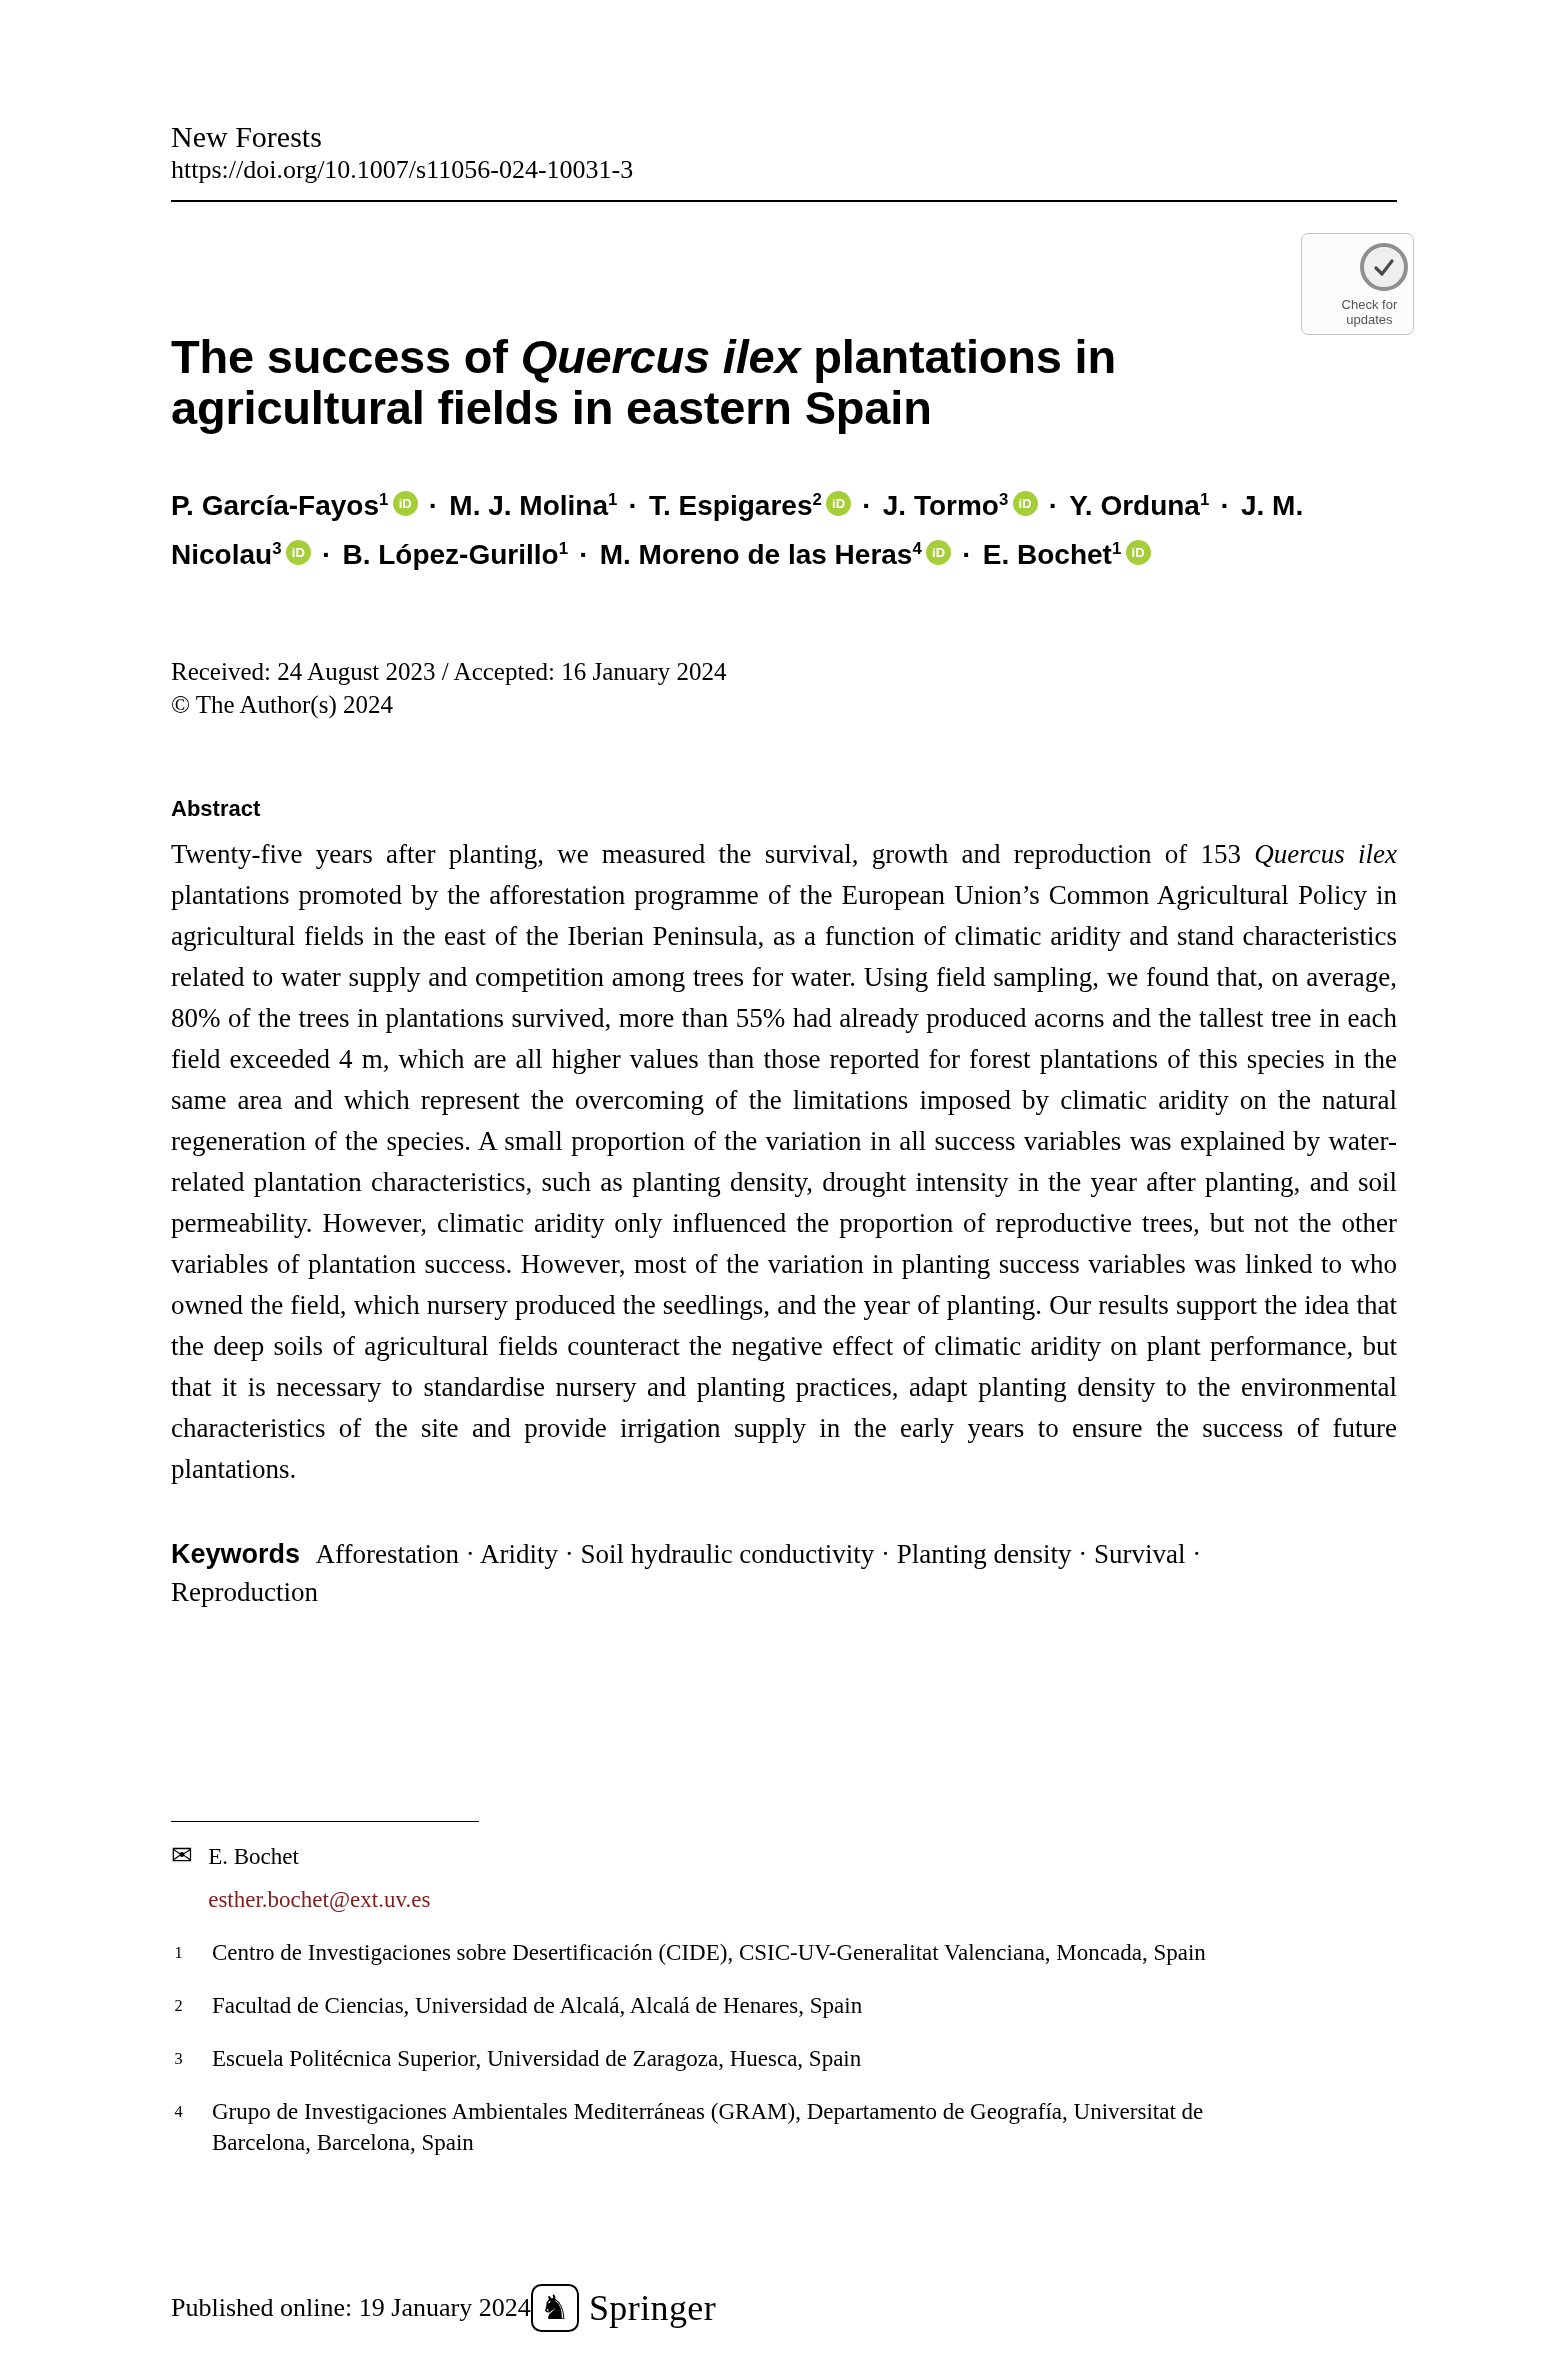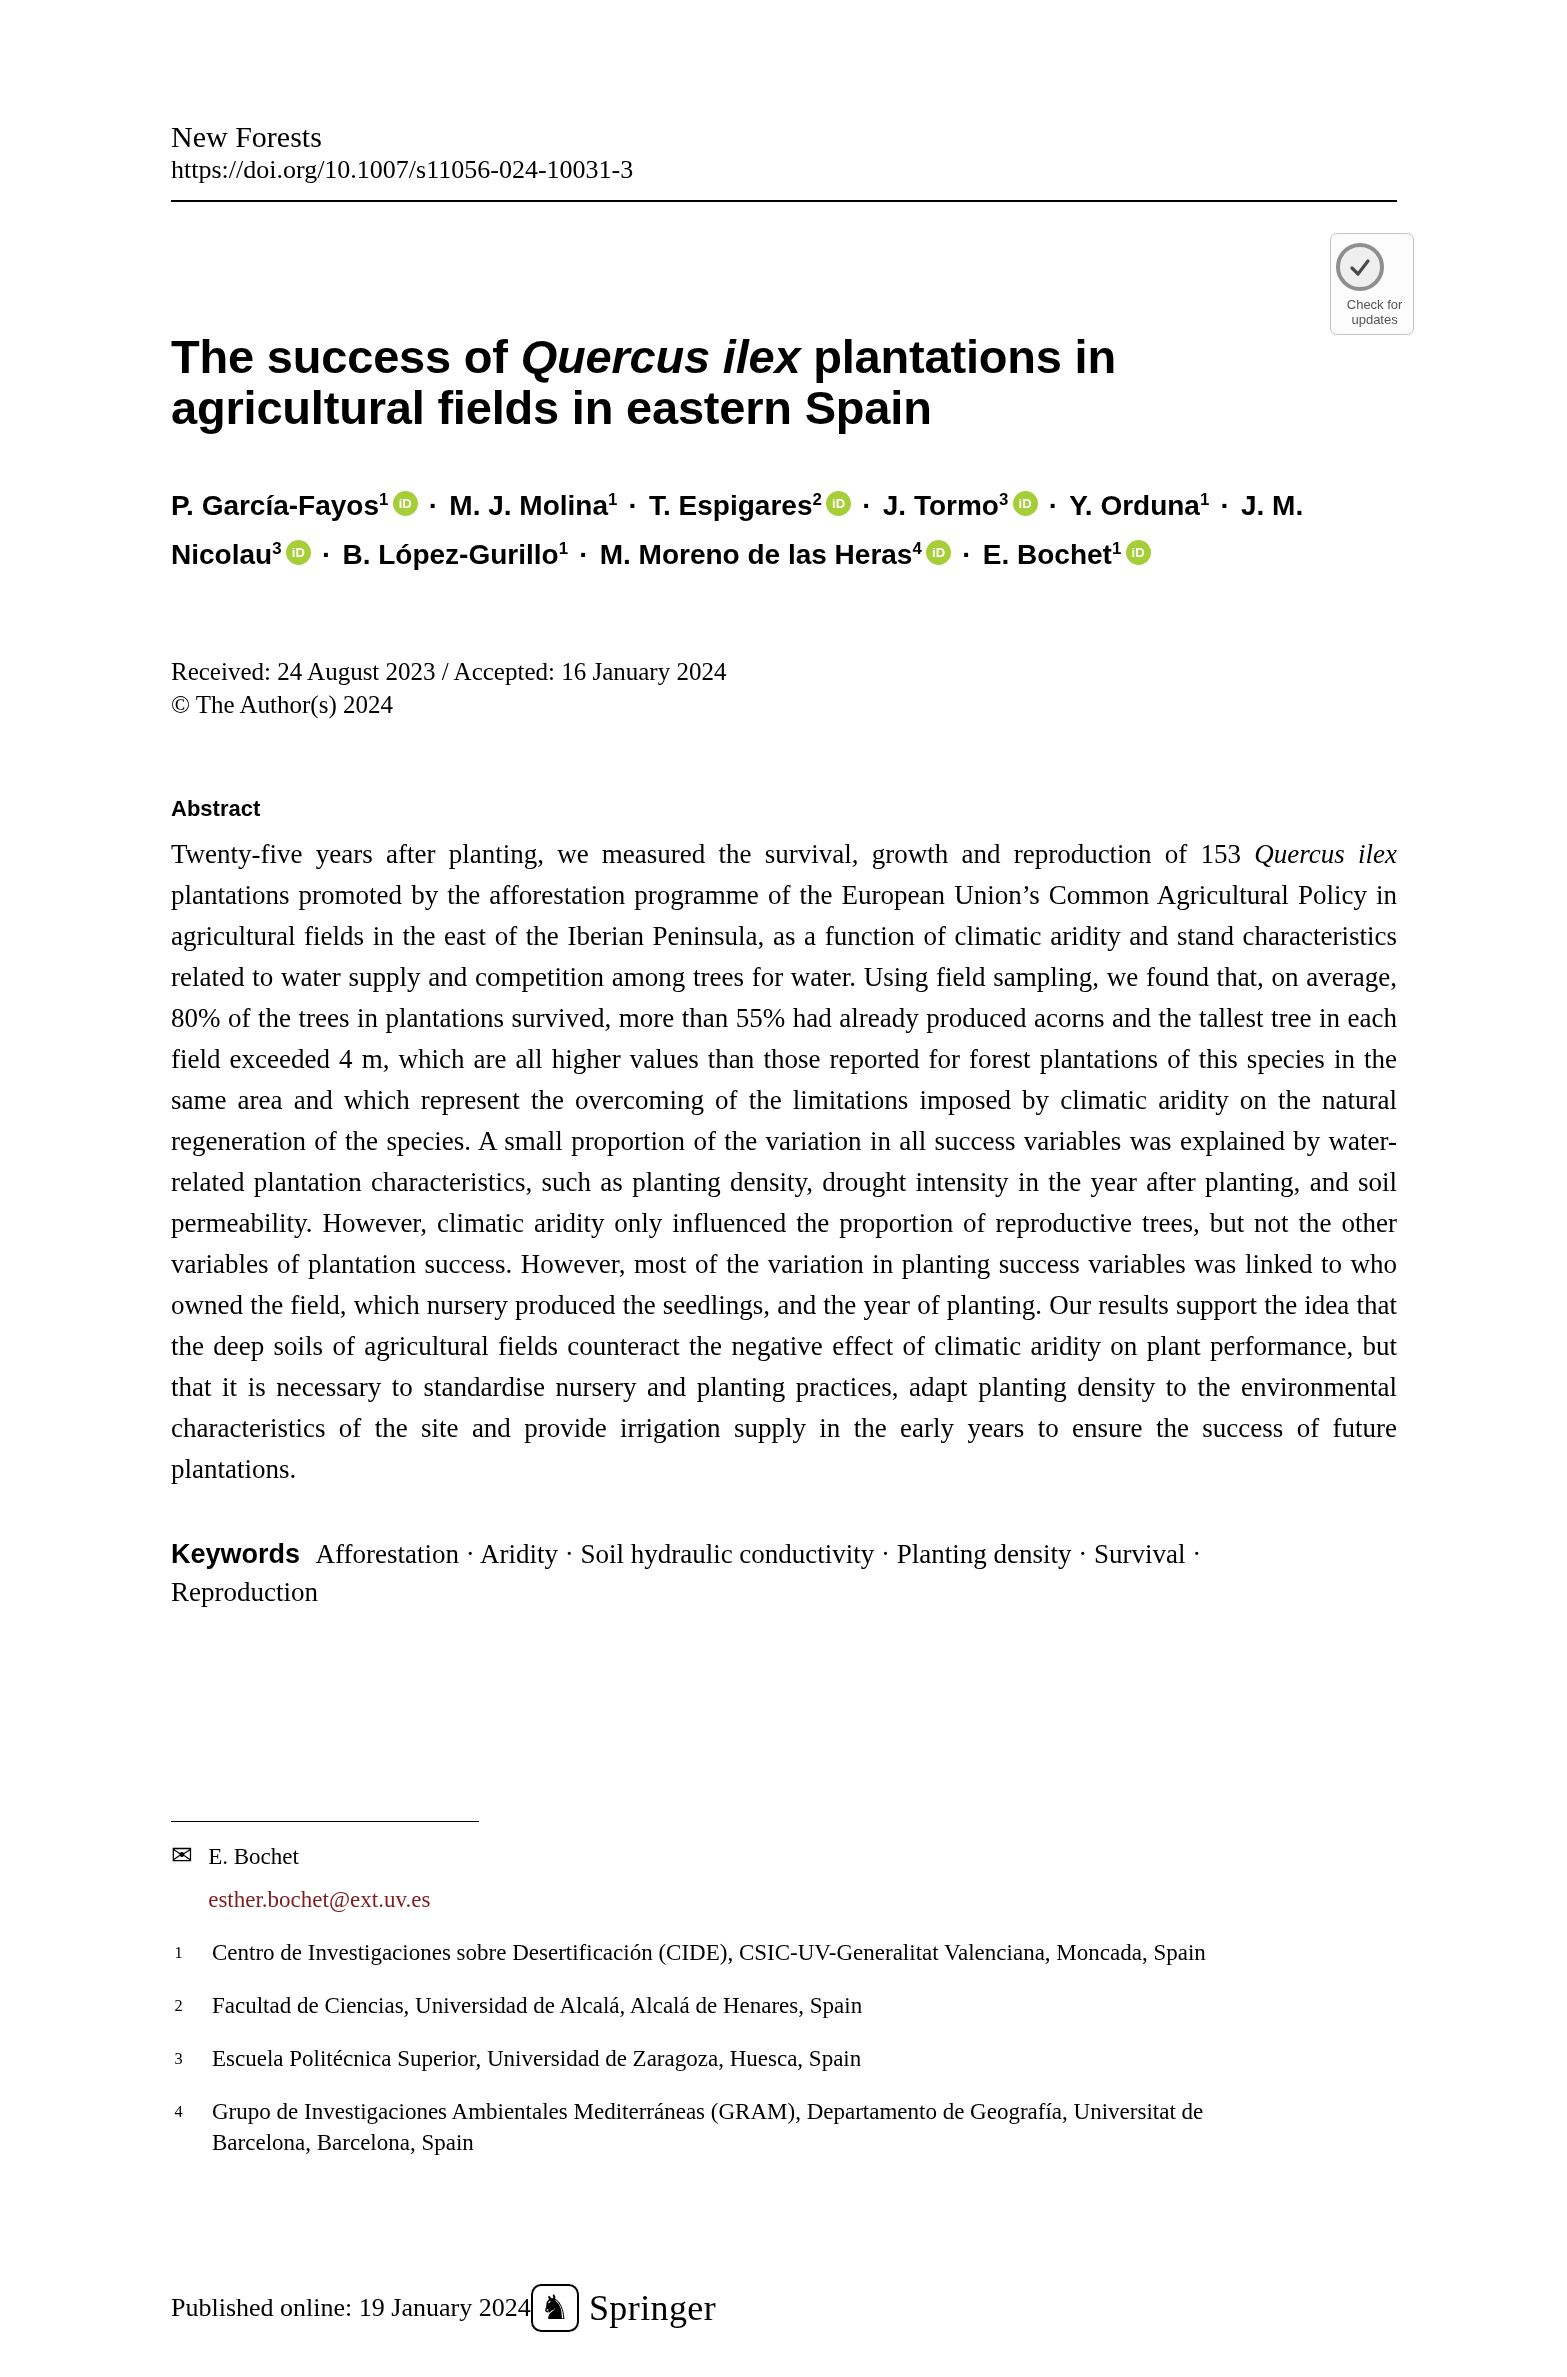--- a/index.html
+++ b/index.html
@@ -16,24 +16,24 @@
     padding:120px 171px 0 171px;
   }
   
   .journal-name { font-size:30px; line-height:33px; }
   .doi { font-size:26px; line-height:33px; color:#000; text-decoration:none; display:inline-block; }
   .head-rule { border:none; border-top:2.6px solid #000; margin-top:13.7px; width:100%; }
 
   
   .updates-badge {
     position:absolute; top:233px; right:154px;
-    width:84px; padding:8.6px 5.1px 6.9px 5.1px;
+    width:113px; padding:8.6px 5.1px 6.9px 5.1px;
     border:0.9px solid #c3c3c3; border-radius:6.9px;
     background:#fcfcfc;
-    display:flex; flex-direction:column; align-items:flex-start; gap:6px;
+    display:flex; flex-direction:column; align-items:flex-end; gap:6px;
     cursor:pointer;
   }
   .updates-badge .circle {
     width:48px; height:48px; border-radius:50%;
     background:#efefef; border:4.3px solid #8f8f8f;
     display:flex; align-items:center; justify-content:center;
   }
   .updates-badge .circle svg { width:24px; height:24px; }
   .updates-badge .label {
     font-family:"Liberation Sans", sans-serif;

